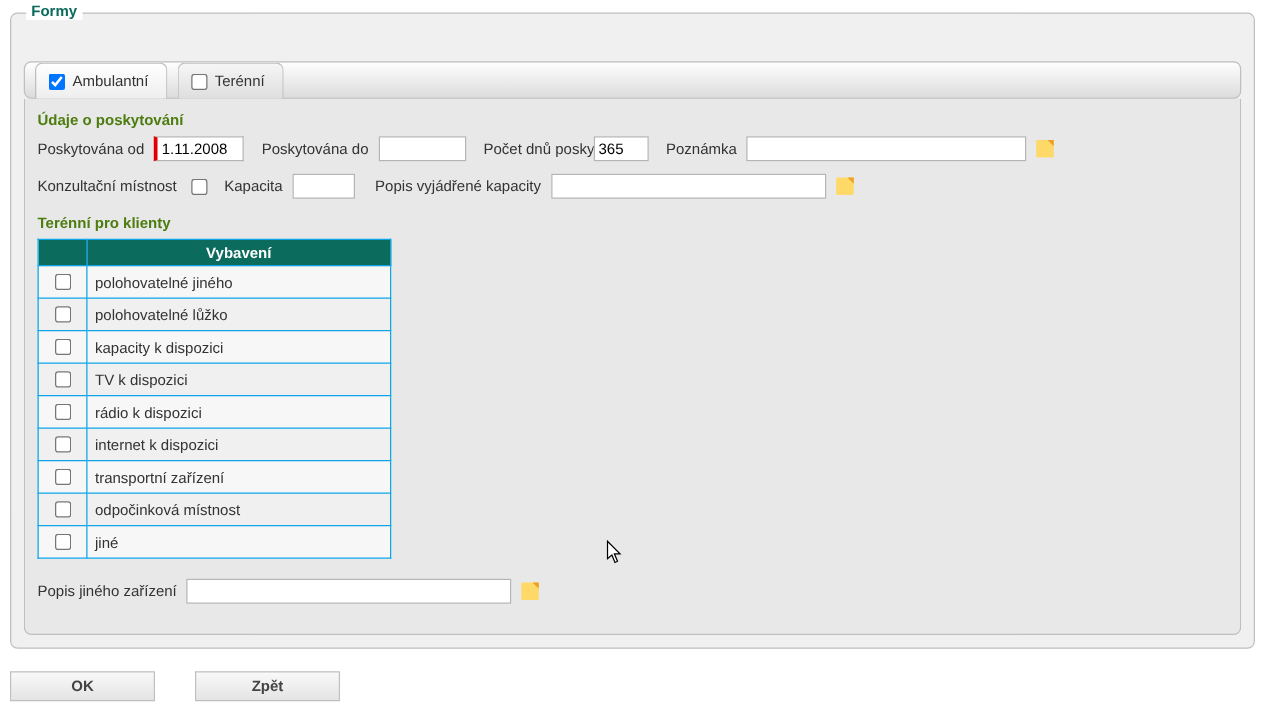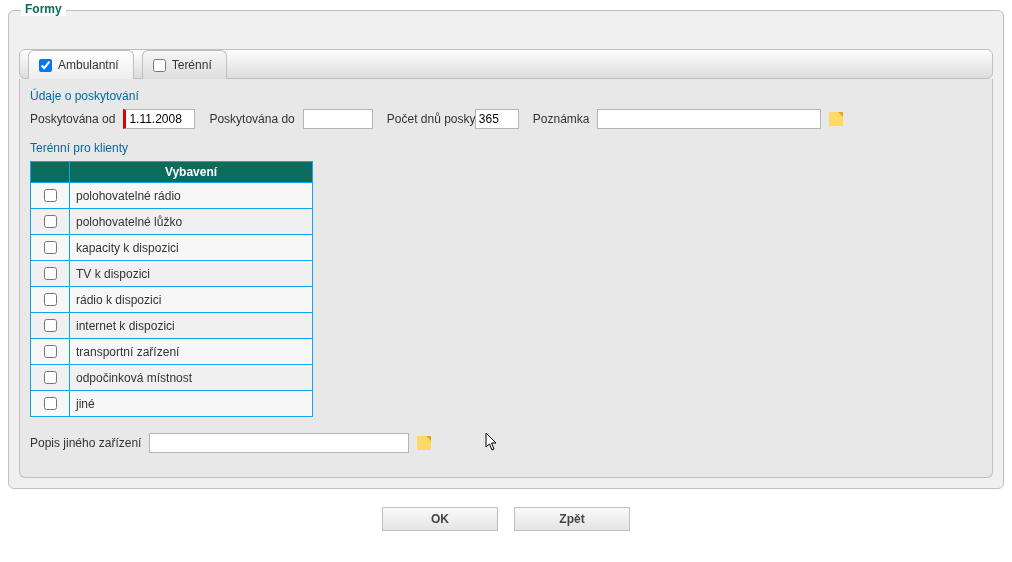--- a/index.html
+++ b/index.html
@@ -73,22 +73,22 @@
   .tab-body {
     border: 1px solid #bfbfbf;
     border-top: none;
     border-radius: 0 0 6px 6px;
     background: #e8e8e8;
     padding: 10px 10px 14px 10px;
   }
 
   
   .sub-legend {
-    color: #0369a1;
-    font-weight: normal;
+    color: #4d7c0f;
+    font-weight: bold;
     margin: 0 0 6px 0;
   }
 
   .row {
     display: flex;
     align-items: center;
     gap: 8px;
     flex-wrap: nowrap;
     margin-bottom: 10px;
   }
@@ -153,21 +153,21 @@
   }
   .eq-table tbody td {
     background: #f0f0f0;
     padding: 3px 6px;
   }
   .eq-table tbody tr:nth-child(odd) td { background: #f7f7f7; }
   .eq-table tbody tr:nth-child(even) td { background: #f0f0f0; }
   .eq-table td.chk { text-align: center; width: 26px; }
   .eq-table td.lbl { width: 230px; }
 
-  .btn-row { margin-top: 18px; display: flex; gap: 16px; justify-content: center; }
+  .btn-row { margin-top: 18px; display: flex; gap: 32px; }
   .btn {
     min-width: 116px;
     height: 24px;
     border: 1px solid #bfbfbf;
     background: linear-gradient(#f9f9f9, #e4e4e4);
     cursor: pointer;
     font-size: 12px;
     font-weight: bold;
     color: #444;
   }
@@ -211,34 +211,45 @@
         <input type="text" class="w-date" value="" style="">
 
         <label style="margin-left:6px; width:80px; line-height:13px;">Počet dnů poskytování</label>
         <input type="text" class="w-days" value="365" style="">
 
         <label style="margin-left:6px">Poznámka</label>
         <input type="text" class="w-note" value="" style="">
         <span class="note-icon"></span>
       </div>
 
+      <div class="row">
+        <label>Konzultační místnost</label>
+        <input type="checkbox" style="">
+
+        <label style="margin-left:2px">Kapacita</label>
+        <input type="text" class="w-small" value="" style="">
+
+        <label style="margin-left:8px">Popis vyjádřené kapacity</label>
+        <input type="text" class="w-desc" value="" style="">
+        <span class="note-icon"></span>
+      </div>
 
       <div class="sub-legend" style="margin-top:12px">Terénní pro klienty</div>
 
       <table class="eq-table">
         <thead>
           <tr>
             <th class="chk-col"></th>
             <th>Vybavení</th>
           </tr>
         </thead>
         <tbody id="eq-rows">
             <tr>
               <td class="chk"><input type="checkbox" style=""></td>
-              <td class="lbl">polohovatelné rádio</td>
+              <td class="lbl">polohovatelné jiného</td>
             </tr>
             <tr>
               <td class="chk"><input type="checkbox" style=""></td>
               <td class="lbl">polohovatelné lůžko</td>
             </tr>
             <tr>
               <td class="chk"><input type="checkbox" style=""></td>
               <td class="lbl">kapacity k dispozici</td>
             </tr>
             <tr>

